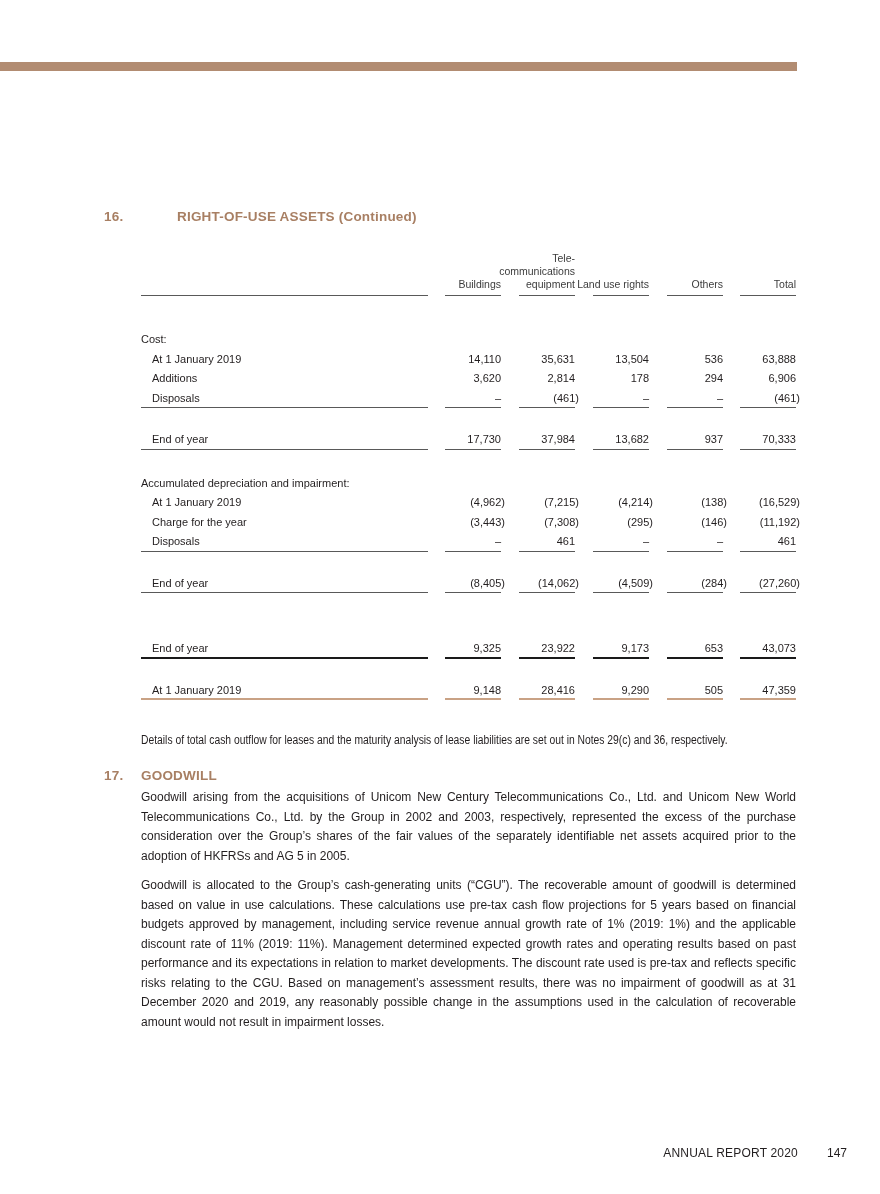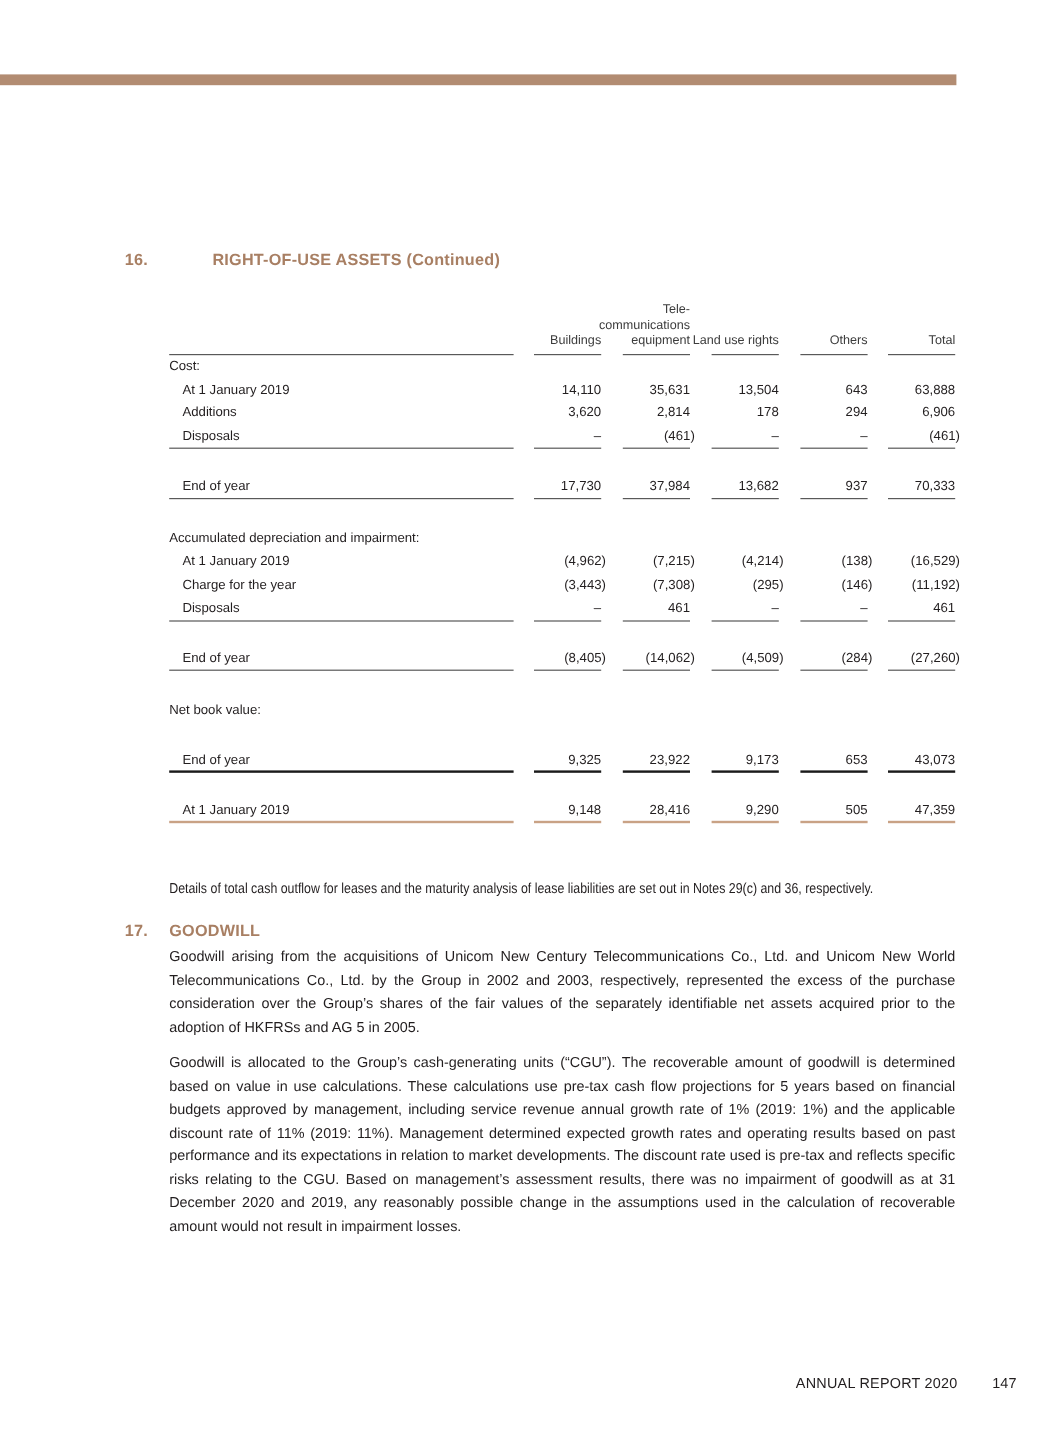--- a/index.html
+++ b/index.html
@@ -37,21 +37,21 @@
   .theader > *{border-bottom:1px solid var(--c-table-rule,#595959);box-sizing:border-box;}
   .hspacer{width:287px;}
   .tcell{width:56px;text-align:right;white-space:nowrap;}
   .ml17{margin-left:17px;}
   .ml18{margin-left:18px;}
   .hcell{
     display:flex;flex-direction:column;justify-content:flex-end;align-items:flex-end;
     font-size:10.5px;line-height:13px;padding-bottom:4px;color:#3c3c3c;text-align:center;
   }
   .hcell span{display:block;white-space:nowrap;}
-  .tbody{margin-top:0;}
+  .tbody{margin-top:34px;}
   .trow{display:flex;height:19.5px;line-height:19.5px;}
   .tlabel{width:287px;box-sizing:border-box;padding-left:11px;white-space:nowrap;}
   .tlabel.wide{padding-left:0;}
   .trow > *{box-sizing:border-box;}
   .u-normal > *{border-bottom:1px solid var(--c-table-rule,#595959);}
   .u-strong > *{border-bottom:2.5px solid var(--c-strong-rule,#1a1a1a);}
   .u-accent > *{border-bottom:2px solid var(--c-accent-rule,#c9a285);}
   .neg{margin-right:-4px;}
   .tspacer{height:22px;}
   .tsection-gap{height:24px;}
@@ -115,21 +115,21 @@
       </div>
     <div class="tbody">
         <div class="trow">
           <div class="tlabel wide">Cost:</div>
         </div>
         <div class="trow">
           <div class="tlabel">At 1 January 2019</div>
           <div class="tcell ml17"><span>14,110</span></div>
           <div class="tcell ml18"><span>35,631</span></div>
           <div class="tcell ml18"><span>13,504</span></div>
-          <div class="tcell ml18"><span>643</span></div>
+          <div class="tcell ml18"><span>536</span></div>
           <div class="tcell ml17"><span>63,888</span></div>
         </div>
         <div class="trow">
           <div class="tlabel">Additions</div>
           <div class="tcell ml17"><span>3,620</span></div>
           <div class="tcell ml18"><span>2,814</span></div>
           <div class="tcell ml18"><span>178</span></div>
           <div class="tcell ml18"><span>294</span></div>
           <div class="tcell ml17"><span>6,906</span></div>
         </div>
@@ -181,23 +181,20 @@
         <div class="tspacer"></div>
         <div class="trow u-normal">
           <div class="tlabel">End of year</div>
           <div class="tcell ml17"><span class="neg">(8,405)</span></div>
           <div class="tcell ml18"><span class="neg">(14,062)</span></div>
           <div class="tcell ml18"><span class="neg">(4,509)</span></div>
           <div class="tcell ml18"><span class="neg">(284)</span></div>
           <div class="tcell ml17"><span class="neg">(27,260)</span></div>
         </div>
         <div class="tsection-gap"></div>
-        <div class="trow">
-          <div class="tlabel wide">Net book value:</div>
-        </div>
         <div class="tspacer"></div>
         <div class="trow u-strong">
           <div class="tlabel">End of year</div>
           <div class="tcell ml17"><span>9,325</span></div>
           <div class="tcell ml18"><span>23,922</span></div>
           <div class="tcell ml18"><span>9,173</span></div>
           <div class="tcell ml18"><span>653</span></div>
           <div class="tcell ml17"><span>43,073</span></div>
         </div>
         <div class="tspacer"></div>

